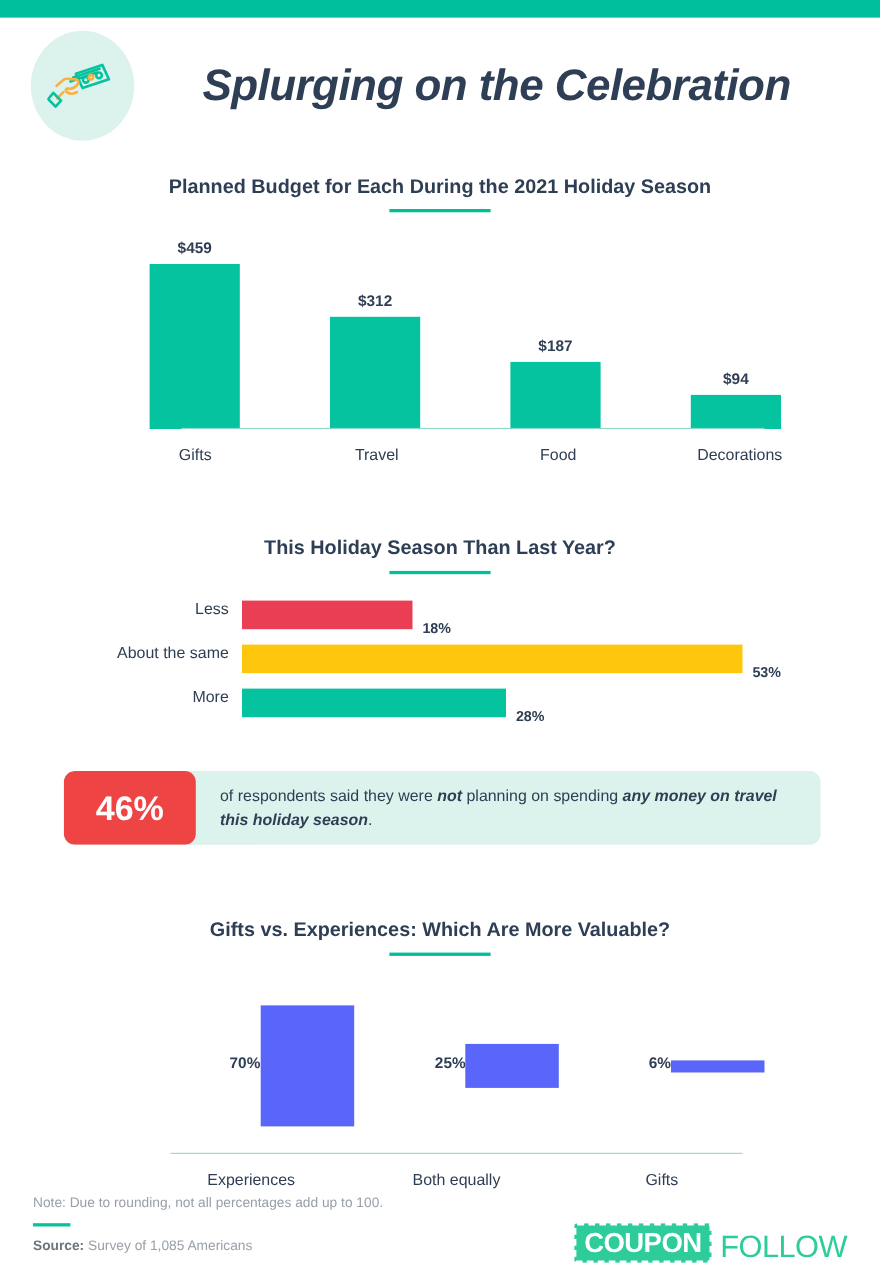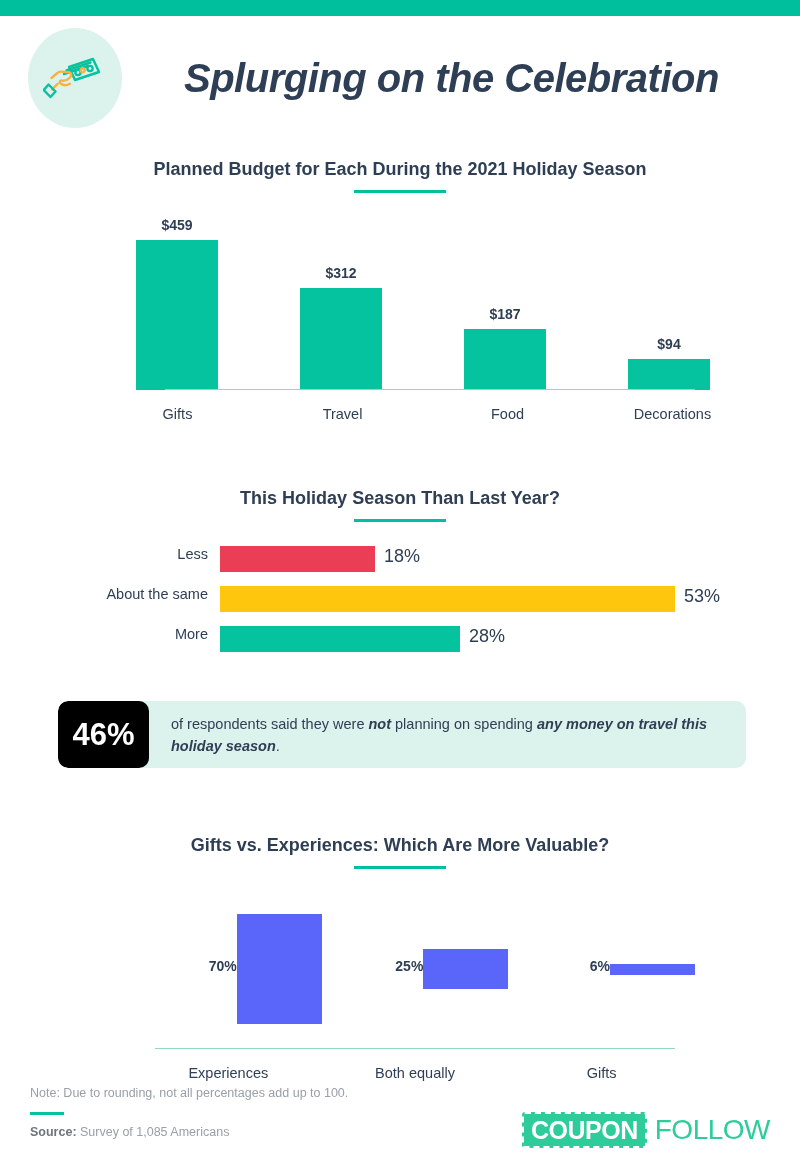--- a/index.html
+++ b/index.html
@@ -150,42 +150,43 @@
     padding-right: 12px;
     font-size: 14.5px;
     color: #2E3E54;
     flex: 0 0 auto;
   }
   .c2-bar {
     height: 26px;
     flex: 0 0 auto;
   }
   .c2-val {
-    font-size: 18px;
-    font-weight: normal;
+    font-size: 13px;
+    font-weight: bold;
     color: #2E3E54;
     margin-left: 9px;
     flex: 0 0 auto;
+    margin-top: 17px;
   }
 
   
   #callout {
     position: absolute;
     top: 701px; left: 58px;
     width: 688px;
     height: 67px;
     display: flex;
     border-radius: 10px;
     overflow: hidden;
     background: #DCF2EC;
   }
   .callout-pct {
-    width: 91px;
+    width: 120px;
     flex: 0 0 auto;
-    background: #000000;
+    background: #ef4444;
     border-radius: 10px;
     color: #ffffff;
     font-size: 31px;
     font-weight: bold;
     display: flex;
     align-items: center;
     justify-content: center;
   }
   .callout-text {
     flex: 1 1 auto;
@@ -274,21 +275,21 @@
     font-size: 12.5px;
     color: #9AA0A8;
   }
   .source b { color: #6E757D; font-weight: bold; }
 
   .logo {
     position: absolute;
     right: 0;
     top: 26px;
     display: flex;
-    align-items: center;
+    align-items: flex-end;
   }
   .logo-tag {
     background: #2ECC9B;
     border: 2px dashed #ffffff;
     border-radius: 3px;
     padding: 2px 7px;
     color: #ffffff;
     font-size: 25px;
     font-weight: bold;
     letter-spacing: -0.5px;

